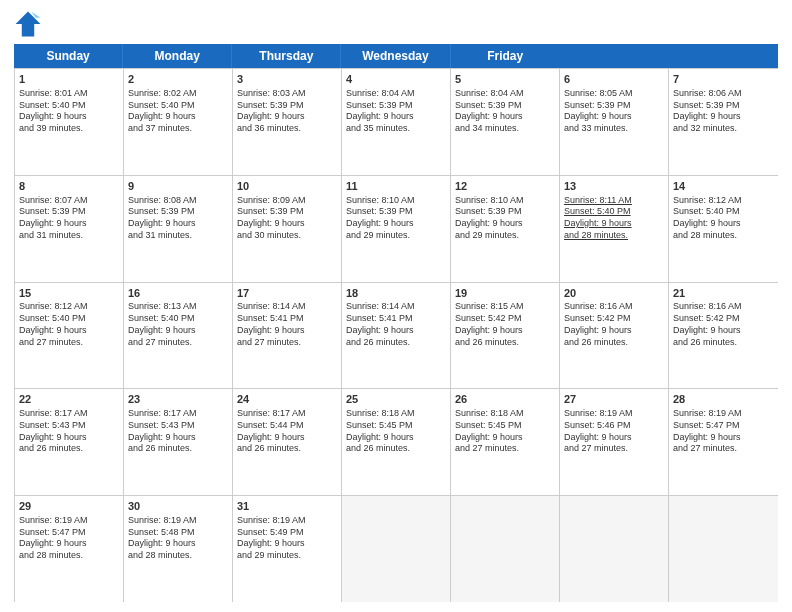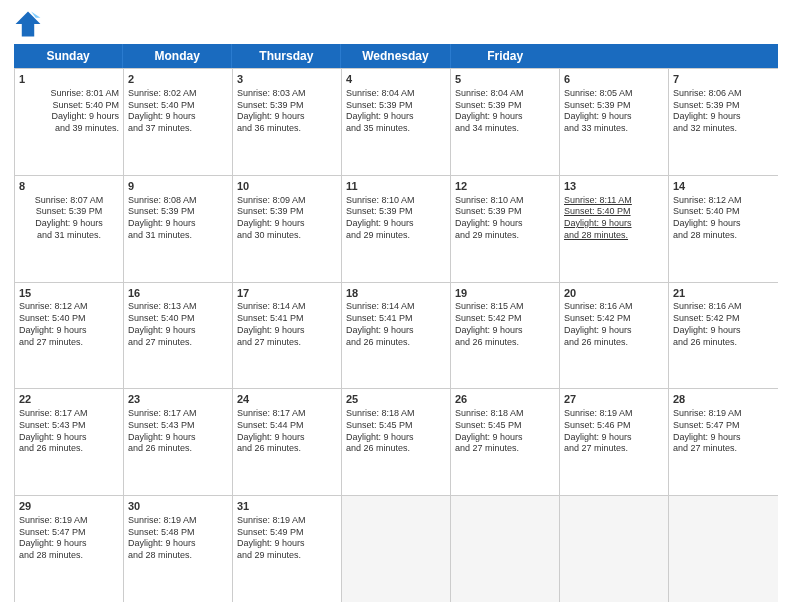--- a/index.html
+++ b/index.html
@@ -136,21 +136,21 @@
     <div class="cal-header-cell">Sunday</div>
         <div class="cal-header-cell">Monday</div>
         <div class="cal-header-cell">Thursday</div>
         <div class="cal-header-cell">Wednesday</div>
         <div class="cal-header-cell">Friday</div>
       </div>
     <div class="cal-body">
     <div class="cal-row">
           <div class="cal-cell">
             <span class="day-num">1</span>
-            <div class="cell-info" style="white-space: pre-line; text-align: right;">Sunrise: 8:01 AM
+            <div class="cell-info" style="white-space: pre-line;">Sunrise: 8:01 AM
 Sunset: 5:40 PM
 Daylight: 9 hours
 and 39 minutes.</div>
           </div>
           <div class="cal-cell">
             <span class="day-num">2</span>
             <div class="cell-info" style="white-space: pre-line;">Sunrise: 8:02 AM
 Sunset: 5:40 PM
 Daylight: 9 hours
 and 37 minutes.</div>
@@ -187,21 +187,21 @@
             <span class="day-num">7</span>
             <div class="cell-info" style="white-space: pre-line;">Sunrise: 8:06 AM
 Sunset: 5:39 PM
 Daylight: 9 hours
 and 32 minutes.</div>
           </div>
         </div>
         <div class="cal-row">
           <div class="cal-cell">
             <span class="day-num">8</span>
-            <div class="cell-info" style="white-space: pre-line; text-align: center;">Sunrise: 8:07 AM
+            <div class="cell-info" style="white-space: pre-line;">Sunrise: 8:07 AM
 Sunset: 5:39 PM
 Daylight: 9 hours
 and 31 minutes.</div>
           </div>
           <div class="cal-cell">
             <span class="day-num">9</span>
             <div class="cell-info" style="white-space: pre-line;">Sunrise: 8:08 AM
 Sunset: 5:39 PM
 Daylight: 9 hours
 and 31 minutes.</div>

